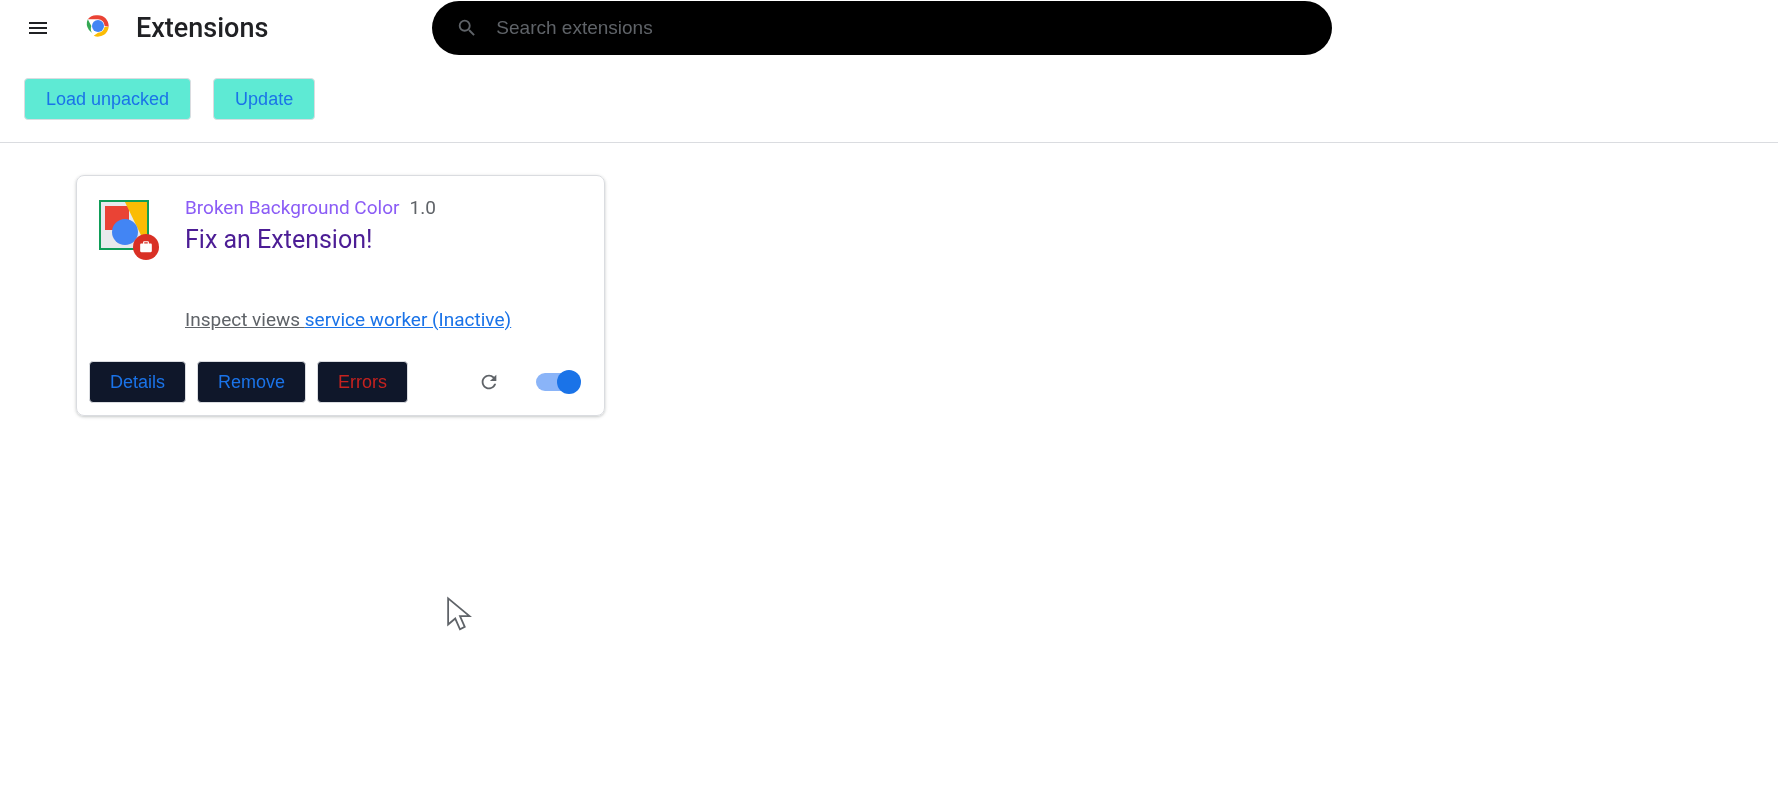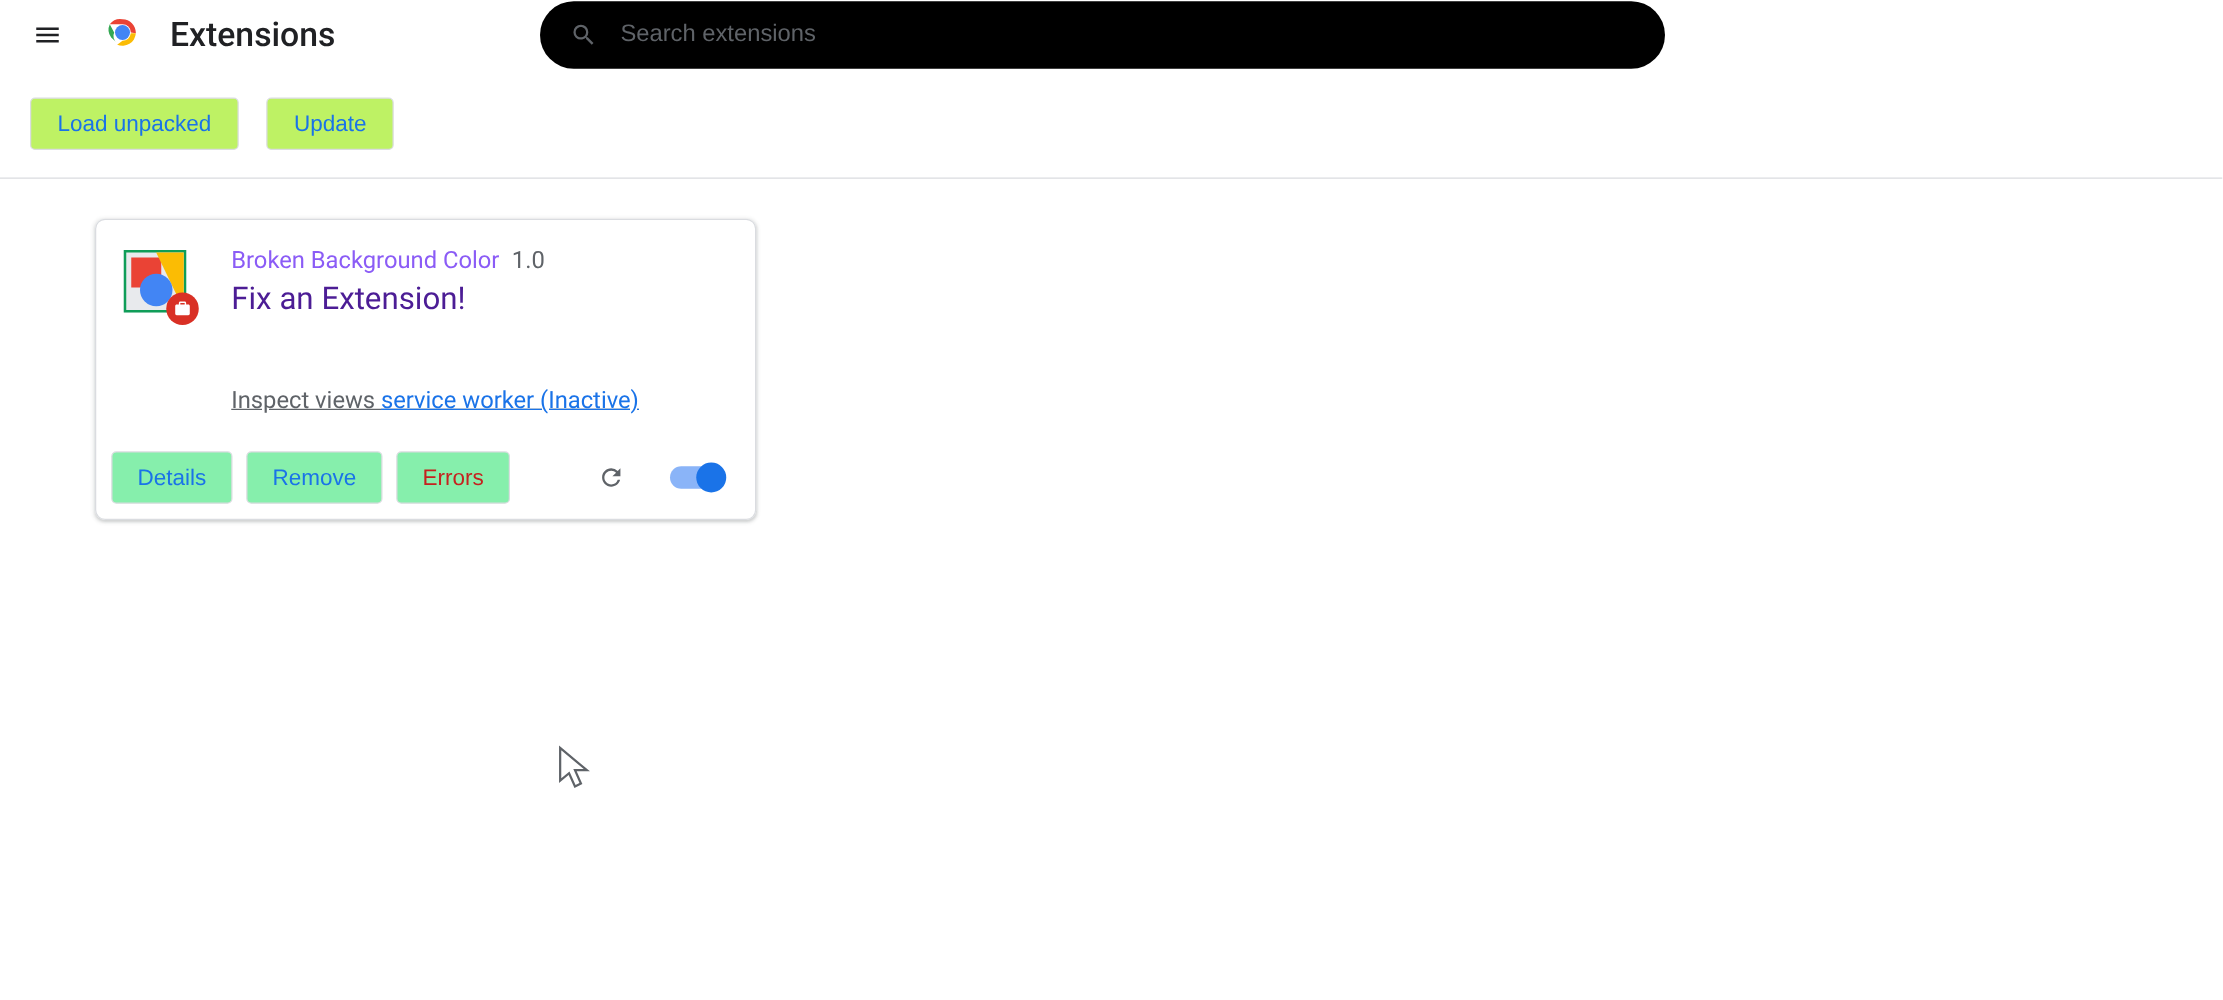--- a/index.html
+++ b/index.html
@@ -66,21 +66,21 @@
     display: flex;
     gap: 22px;
     padding: 22px 0 22px 24px;
     border-bottom: 1px solid #dadce0;
   }
   .tool-btn {
     height: 42px;
     padding: 0 21px;
     border: 1px solid #dadce0;
     border-radius: 4px;
-    background: #bef264;
+    background: #5eead4;
     color: #1a73e8;
     font-size: 18px;
     font-weight: 500;
     cursor: pointer;
     display: flex;
     align-items: center;
   }
 
   
   .content {
@@ -189,21 +189,21 @@
     display: flex;
     align-items: center;
     padding: 12px 12px 12px 12px;
     gap: 11px;
   }
   .card-btn {
     height: 42px;
     padding: 0 20px;
     border: 1px solid #dadce0;
     border-radius: 4px;
-    background: #86efac;
+    background: #0f172a;
     color: #1a73e8;
     font-size: 18px;
     font-weight: 500;
     cursor: pointer;
   }
   .card-btn.error { color: #c5221f; }
   .footer-spacer { flex: 1; }
   .reload-btn {
     width: 40px;
     height: 40px;

